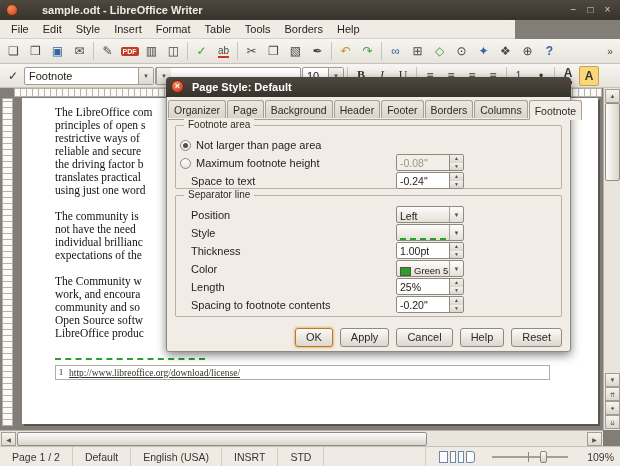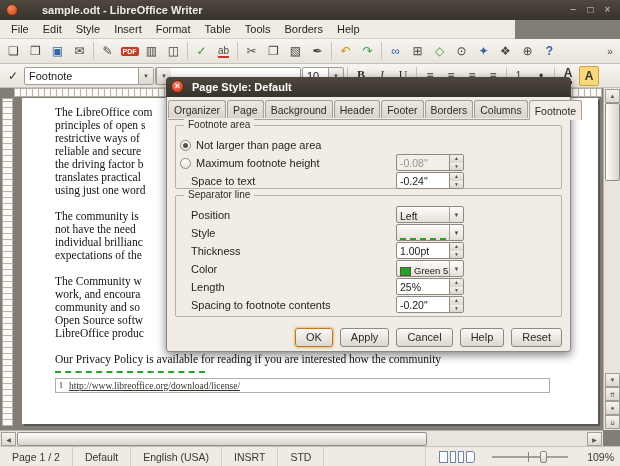--- a/index.html
+++ b/index.html
@@ -258,21 +258,20 @@
     <div class="line">not have the need</div>
     <div class="line">individual brillianc</div>
     <div class="line">expectations of the</div>
     <div class="line"></div>
     <div class="line">The Community w</div>
     <div class="line">work, and encoura</div>
     <div class="line">community and so</div>
     <div class="line">Open Source softw</div>
     <div class="line">LibreOffice produc</div>
     <div class="line"></div>
-    <div class="line">Our Privacy Policy is available for reading if you are interested how the community</div>
     <div class="docsep" style="border-top-color: rgb(42, 160, 42);"></div>
     <div class="footbox">
       <span class="footnum">1</span>
       <span class="footlink">http://www.libreoffice.org/download/license/</span>
     </div>
   </div>
 </div>
 
 <div class="abs vscroll">
   <span class="sc-btn" style="top:1px">▲</span>

